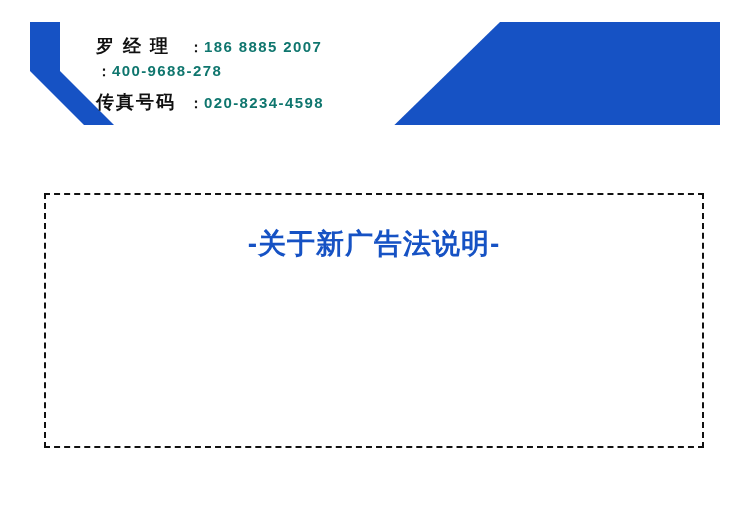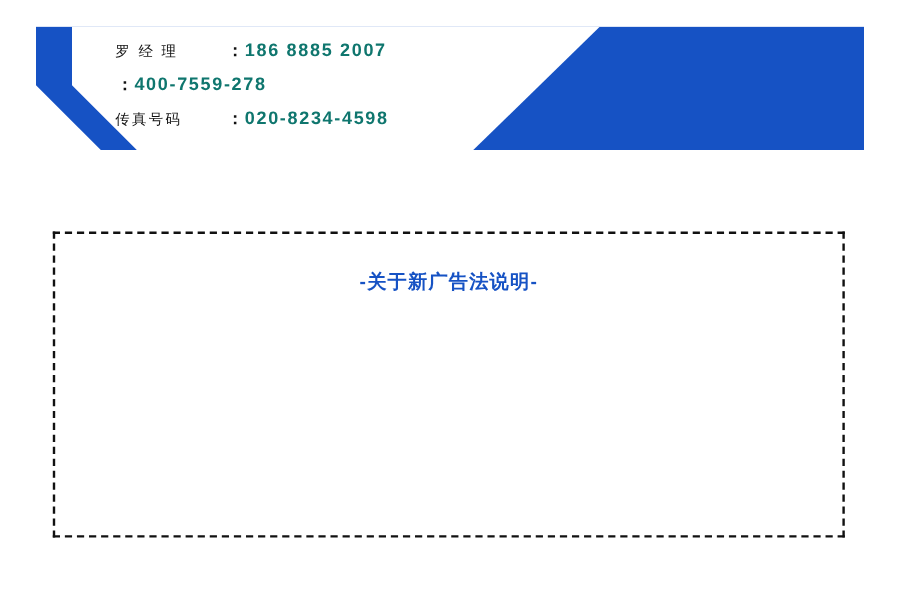--- a/index.html
+++ b/index.html
@@ -47,22 +47,22 @@
     width: 330px;
   }
   .contact-row {
     display: flex;
     align-items: baseline;
     height: 25px;
     margin-bottom: 3px;
     white-space: nowrap;
   }
   .contact-label {
-    font-size: 12px;
-    font-weight: normal;
+    font-size: 18px;
+    font-weight: bold;
     color: #111111;
     letter-spacing: 2px;
     width: 92px;
     display: inline-block;
   }
   .contact-colon {
     font-size: 14px;
     font-weight: bold;
     color: #111111;
     width: 16px;
@@ -106,21 +106,21 @@
     top: 193px;
     width: 660px;
     height: 255px;
     border: 2px dashed #111111;
     box-sizing: border-box;
     background: #ffffff;
   }
   .notice-title {
     text-align: center;
     color: #1652c4;
-    font-size: 16px;
+    font-size: 28px;
     font-weight: bold;
     letter-spacing: 1px;
     margin-top: 30px;
   }
   .notice-body {
     margin: 26px 22px 0 22px;
     font-size: 15.5px;
     line-height: 31px;
     color: #111111;
     text-align: justify;
@@ -138,21 +138,21 @@
   <div class="header-inner-white"></div>
 
   <div class="contact-lines">
     <div class="contact-row">
       <span class="contact-label">罗 经 理</span>
       <span class="contact-colon">：</span>
       <span class="contact-value">186 8885 2007</span>
     </div>
     <div class="contact-row">
       <span class="contact-colon">：</span>
-      <span class="contact-value">400-7559-278</span>
+      <span class="contact-value">400-9688-278</span>
     </div>
     <div class="contact-row">
       <span class="contact-label">传真号码</span>
       <span class="contact-colon">：</span>
       <span class="contact-value">020-8234-4598</span>
     </div>
   </div>
 
 </div>
 

